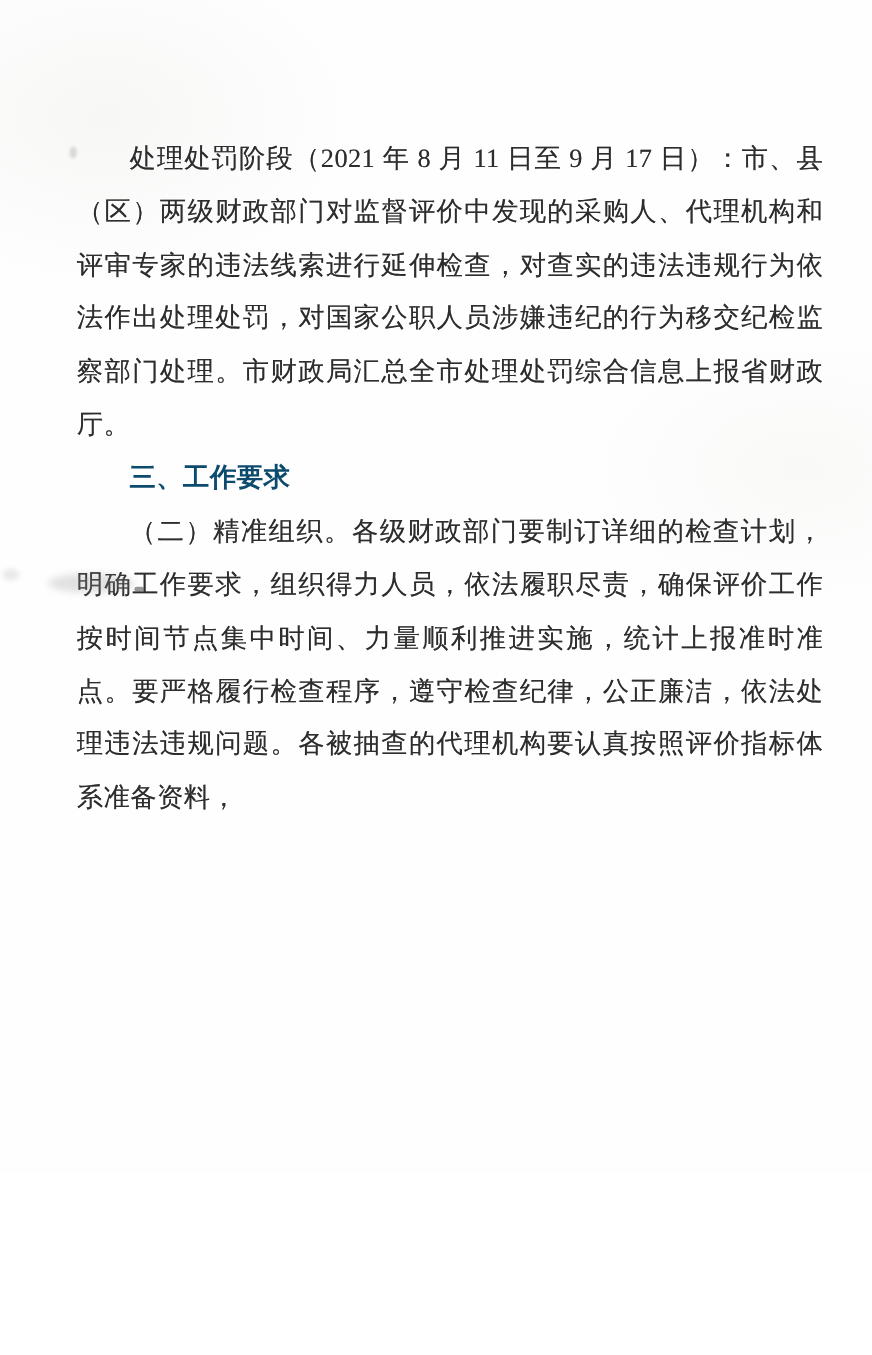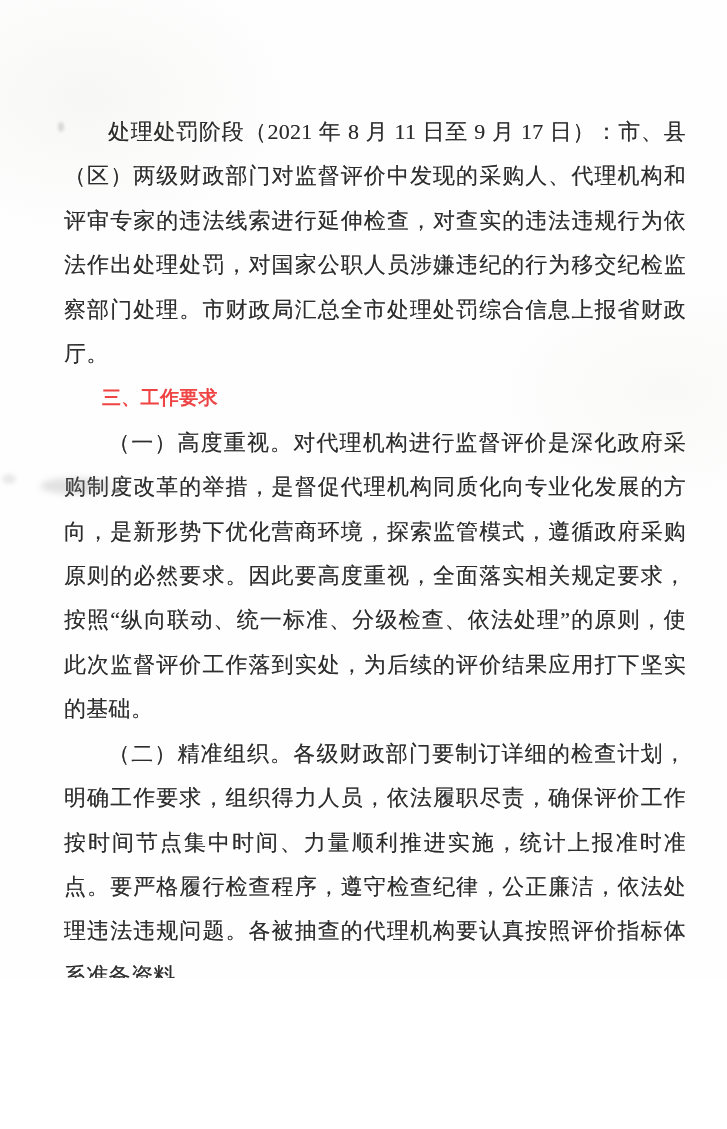--- a/index.html
+++ b/index.html
@@ -39,22 +39,22 @@
   .body-para {
     text-indent: 2em;
     font-family: "Liberation Serif", "DejaVu Serif", serif;
     
     text-shadow: 0 0 0.4px rgba(45,45,45,0.55);
   }
   .section-heading {
     text-indent: 2em;
     font-family: "Liberation Sans", "DejaVu Sans", sans-serif;
     font-weight: 700;
-    font-size: 19px;
-    color: #ef4444;
+    font-size: 22px;
+    color: #0c4a6e;
     line-height: 44.4px;
   }
   .page-number {
     position: absolute;
     left: 80px;
     top: 1050px;
     font-size: 21px;
     color: #4e4e4e;
     letter-spacing: 4px;
     font-family: "Liberation Serif", "DejaVu Serif", serif;
@@ -119,21 +119,20 @@
   }
 </style>
 </head>
 <body>
 
 <div class="scan-page">
 
   <div class="doc-body">
     <p class="body-para">处理处罚阶段（2021 年 8 月 11 日至 9 月 17 日）：市、县（区）两级财政部门对监督评价中发现的采购人、代理机构和评审专家的违法线索进行延伸检查，对查实的违法违规行为依法作出处理处罚，对国家公职人员涉嫌违纪的行为移交纪检监察部门处理。市财政局汇总全市处理处罚综合信息上报省财政厅。</p>
     <h2 class="section-heading">三、工作要求</h2>
-    <p class="body-para">（一）高度重视。对代理机构进行监督评价是深化政府采购制度改革的举措，是督促代理机构同质化向专业化发展的方向，是新形势下优化营商环境，探索监管模式，遵循政府采购原则的必然要求。因此要高度重视，全面落实相关规定要求，按照“纵向联动、统一标准、分级检查、依法处理”的原则，使此次监督评价工作落到实处，为后续的评价结果应用打下坚实的基础。</p>
     <p class="body-para">（二）精准组织。各级财政部门要制订详细的检查计划，明确工作要求，组织得力人员，依法履职尽责，确保评价工作按时间节点集中时间、力量顺利推进实施，统计上报准时准点。要严格履行检查程序，遵守检查纪律，公正廉洁，依法处理违法违规问题。各被抽查的代理机构要认真按照评价指标体系准备资料，</p>
   </div>
 
   <div class="page-number">— 4 —</div>
 
   <div class="smudge-left"></div>
   <div class="smudge-left-dot"></div>
   <div class="speck-a"></div>
   <div class="speck-b"></div>
   <div class="scan-edge-bottom"></div>

